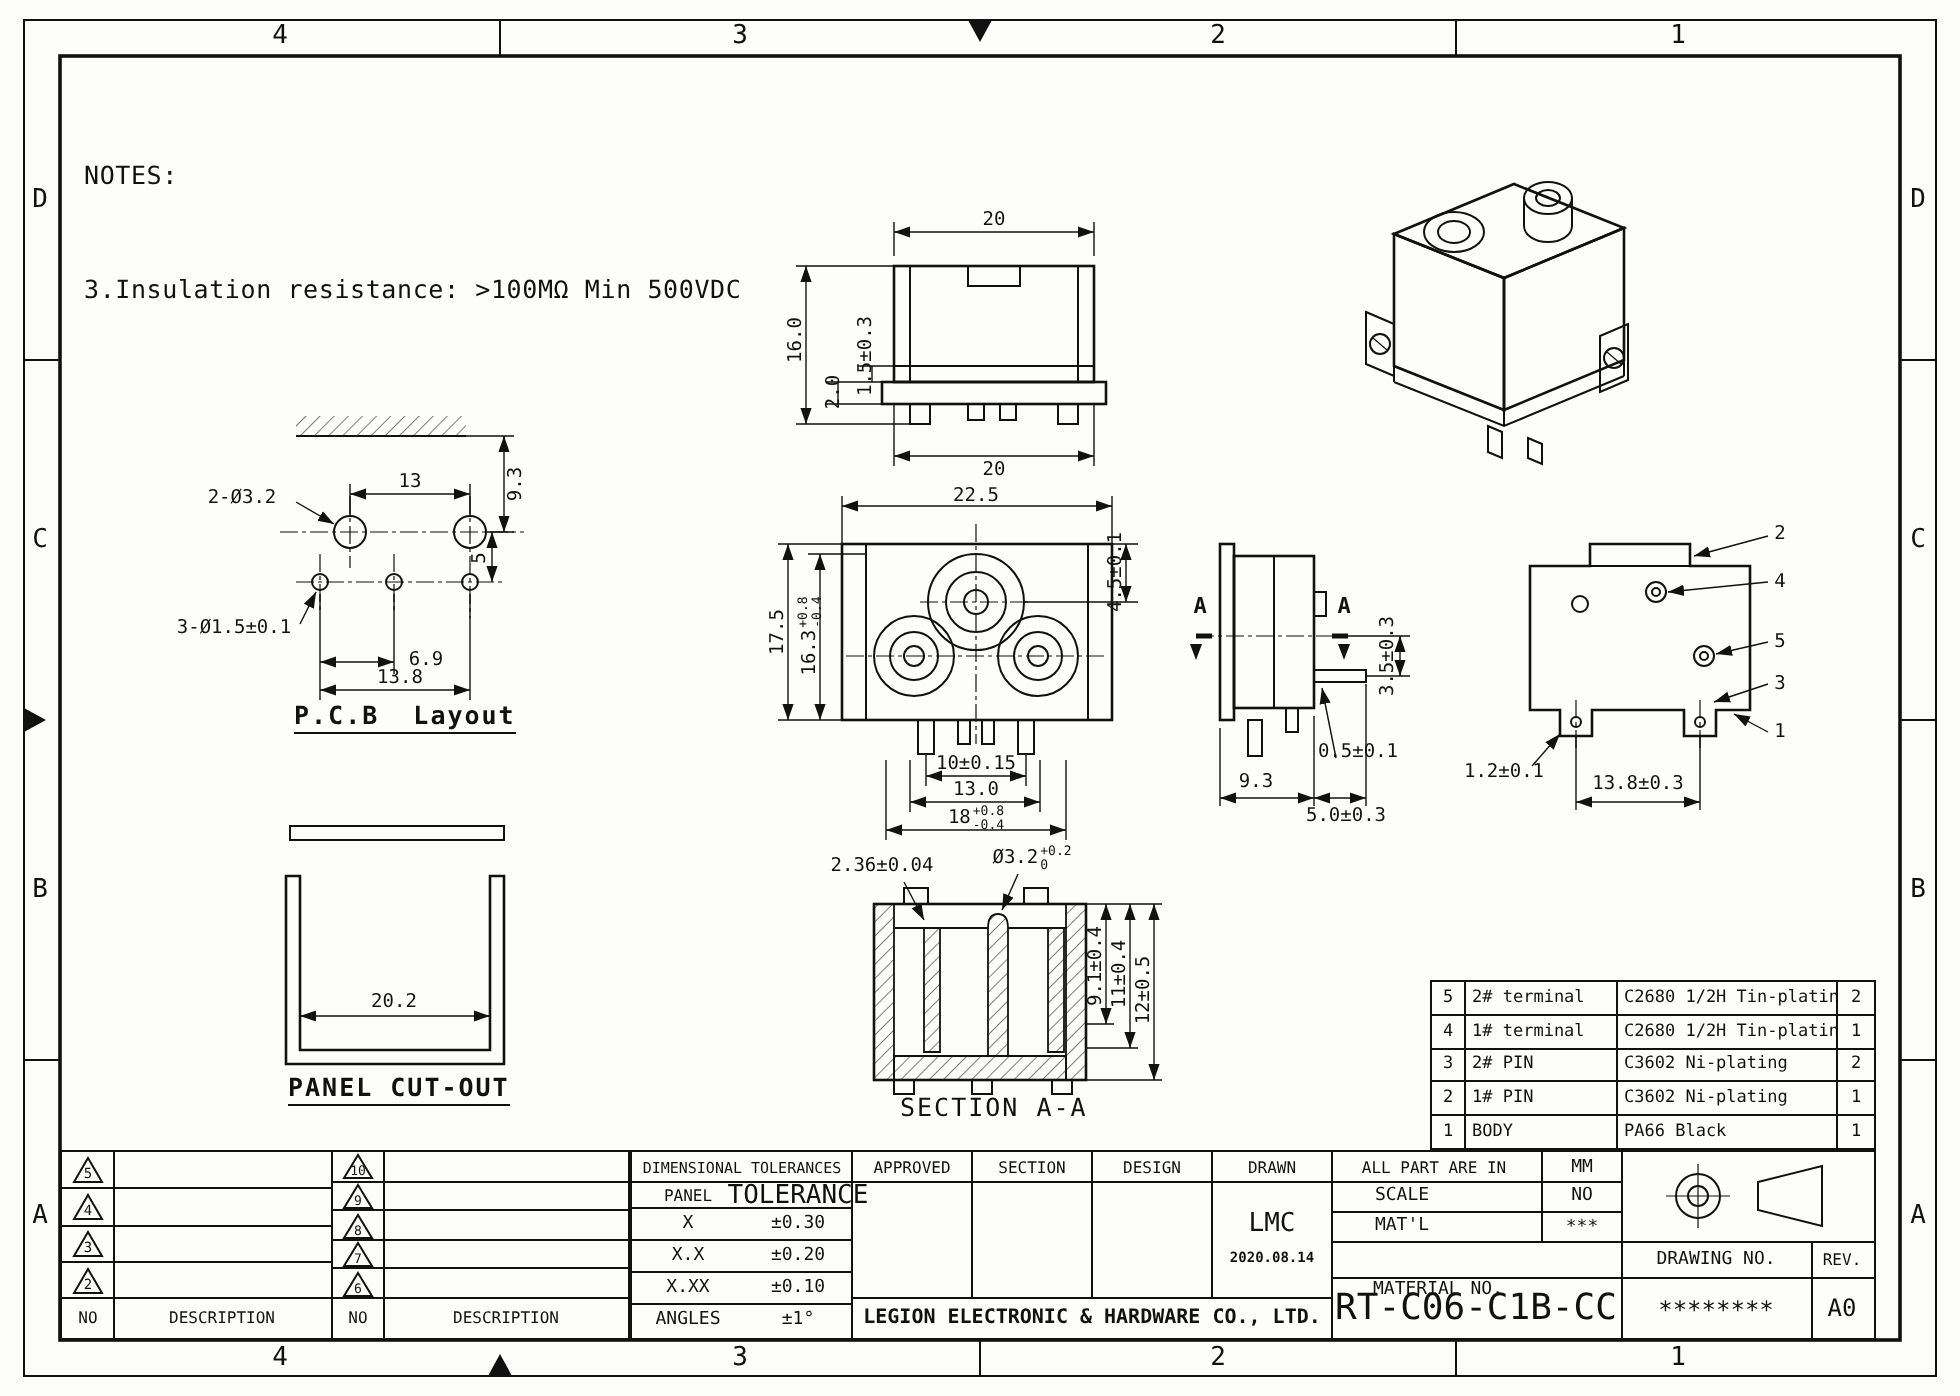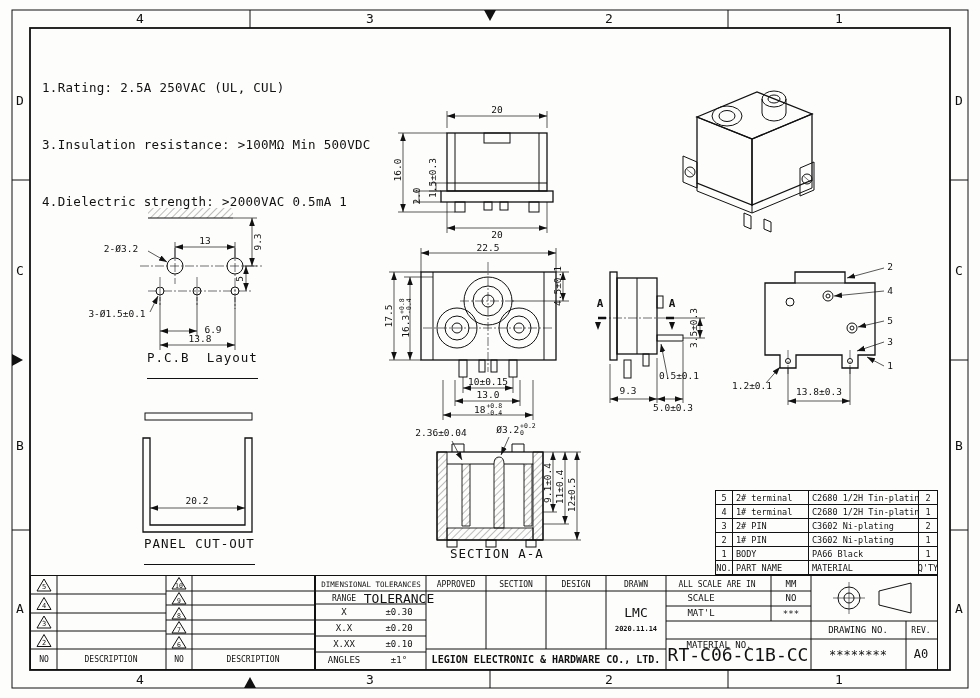--- a/index.html
+++ b/index.html
@@ -16,21 +16,21 @@
   .flag{stroke:#111;stroke-width:2.6;fill:none;}
   .dim{position:absolute;transform:translate(-50%,-50%);font-size:9.5px;line-height:1;
        white-space:nowrap;color:#111;}
   .rot{transform:translate(-50%,-50%) rotate(-90deg);}
   .stack{display:flex;align-items:center;gap:1px;}
   .stk{display:inline-flex;flex-direction:column;}
   .stk i{font-style:normal;font-size:6.5px;line-height:6.5px;}
   .big{font-size:11px;font-weight:bold;}
   .zl{position:absolute;transform:translate(-50%,-50%);font-size:13px;color:#111;}
   .vlabel{position:absolute;font-size:12.5px;letter-spacing:1px;color:#111;white-space:pre;}
-  .ul{border-bottom:1.2px solid #111;padding-bottom:13px;}
+  .ul{border-bottom:1.2px solid #111;padding-bottom:1px;font-weight:bold;}
   .notes{position:absolute;left:42px;top:40px;font-size:12.5px;letter-spacing:0.3px;
          line-height:19px;white-space:pre;}
   .celltxt{position:absolute;transform:translate(-50%,-50%);white-space:nowrap;}
   .ptable{position:absolute;left:715px;top:490px;width:223px;height:85px;
           border:1px solid #111;display:flex;flex-direction:column;font-size:8.5px;
           background:#fdfdfc;box-sizing:border-box;}
   .prow{flex:1;display:flex;border-bottom:1px solid #111;}
   .prow:last-child{border-bottom:none;}
   .pc{border-right:1px solid #111;display:flex;align-items:center;justify-content:center;
       overflow:hidden;white-space:nowrap;}
@@ -227,23 +227,22 @@
   <div class="zl" style="left:20px;top:100px">D</div>
   <div class="zl" style="left:20px;top:270px">C</div>
   <div class="zl" style="left:20px;top:445px">B</div>
   <div class="zl" style="left:20px;top:608px">A</div>
   <div class="zl" style="left:959px;top:100px">D</div>
   <div class="zl" style="left:959px;top:270px">C</div>
   <div class="zl" style="left:959px;top:445px">B</div>
   <div class="zl" style="left:959px;top:608px">A</div>
 
   <div class="notes">
-    <div>1.Rating: 2.5A 250VAC (UL, CUL)</div>
+    <div>NOTES:</div>
     <div>3.Insulation resistance: &gt;100MΩ Min 500VDC</div>
-    <div>4.Dielectric strength: &gt;2000VAC 0.5mA 1</div>
   </div>
 
   <div class="dim" style="left:121px;top:249px">2-Ø3.2</div>
   <div class="dim" style="left:205px;top:241px">13</div>
   <div class="dim rot" style="left:258px;top:242px">9.3</div>
   <div class="dim rot" style="left:240px;top:279px">5</div>
   <div class="dim" style="left:117px;top:314px">3-Ø1.5±0.1</div>
   <div class="dim" style="left:213px;top:330px">6.9</div>
   <div class="dim" style="left:200px;top:339px">13.8</div>
   <div class="vlabel ul" style="left:147px;top:350px">P.C.B  Layout</div>
@@ -329,59 +328,53 @@
       <div class="pc part">1# PIN</div>
       <div class="pc mat">C3602 Ni-plating</div>
       <div class="pc qty">1</div>
     </div>
     <div class="prow">
       <div class="pc no">1</div>
       <div class="pc part">BODY</div>
       <div class="pc mat">PA66 Black</div>
       <div class="pc qty">1</div>
     </div>
-    <div class="prow">
-      <div class="pc no">NO.</div>
-      <div class="pc part">PART NAME</div>
-      <div class="pc mat">MATERIAL</div>
-      <div class="pc qty">Q'TY</div>
-    </div>
   </div>
 
   <div class="tblock">
     <svg width="621" height="93" viewBox="0 0 621 93">
       <path class="s1" d="M110,0 V93 M350,0 V93 M495,0 V93 M170,0 V73 M230,0 V73 M290,0 V73 M455,0 V45 M590,45 V93"></path>
       <path class="s1" d="M0,15 H110 M0,28 H110 M0,44 H110 M0,60 H110 M0,76 H110 M110,15 H350 M110,73 H350 M350,15 H495 M350,30 H495 M350,45 H621 M350,63 H621"></path>
 
       <g>
         <circle cx="533" cy="22" r="11" class="s1"></circle>
         <circle cx="533" cy="22" r="5" class="s1"></circle>
         <path class="thin" d="M517,22 H549 M533,6 V38"></path>
         <path class="s1" d="M563,15 L595,7 V37 L563,29 Z"></path>
       </g>
     </svg>
     <div class="celltxt" style="left:55px;top:8px;font-size:7.5px">DIMENSIONAL TOLERANCES</div>
-    <div class="celltxt" style="left:28px;top:22px;font-size:8px">RANGE</div>
+    <div class="celltxt" style="left:28px;top:22px;font-size:8px">PANEL</div>
     <div class="celltxt" style="left:83px;top:22px;font-size:13px">TOLERANCE</div>
     <div class="celltxt" style="left:28px;top:36px;font-size:9px">X</div>
     <div class="celltxt" style="left:83px;top:36px;font-size:9px">±0.30</div>
     <div class="celltxt" style="left:28px;top:52px;font-size:9px">X.X</div>
     <div class="celltxt" style="left:83px;top:52px;font-size:9px">±0.20</div>
     <div class="celltxt" style="left:28px;top:68px;font-size:9px">X.XX</div>
     <div class="celltxt" style="left:83px;top:68px;font-size:9px">±0.10</div>
     <div class="celltxt" style="left:28px;top:84px;font-size:9px">ANGLES</div>
     <div class="celltxt" style="left:83px;top:84px;font-size:9px">±1°</div>
     <div class="celltxt" style="left:140px;top:8px;font-size:8px">APPROVED</div>
     <div class="celltxt" style="left:200px;top:8px;font-size:8px">SECTION</div>
     <div class="celltxt" style="left:260px;top:8px;font-size:8px">DESIGN</div>
     <div class="celltxt" style="left:320px;top:8px;font-size:8px">DRAWN</div>
     <div class="celltxt" style="left:320px;top:36px;font-size:13px">LMC</div>
-    <div class="celltxt" style="left:320px;top:53px;font-size:7px;font-weight:bold">2020.11.14</div>
+    <div class="celltxt" style="left:320px;top:53px;font-size:7px;font-weight:bold">2020.08.14</div>
     <div class="celltxt" style="left:230px;top:83px;font-size:10px;font-weight:bold">LEGION ELECTRONIC &amp; HARDWARE CO., LTD.</div>
-    <div class="celltxt" style="left:401px;top:8px;font-size:8px">ALL SCALE ARE IN</div>
+    <div class="celltxt" style="left:401px;top:8px;font-size:8px">ALL PART ARE IN</div>
     <div class="celltxt" style="left:475px;top:8px;font-size:9px">MM</div>
     <div class="celltxt" style="left:385px;top:22px;font-size:9px">SCALE</div>
     <div class="celltxt" style="left:475px;top:22px;font-size:9px">NO</div>
     <div class="celltxt" style="left:385px;top:37px;font-size:9px">MAT'L</div>
     <div class="celltxt" style="left:475px;top:38px;font-size:9px">***</div>
     <div class="celltxt" style="left:403px;top:69px;font-size:9px">MATERIAL NO.</div>
     <div class="celltxt" style="left:422px;top:78px;font-size:18px">RT-C06-C1B-CC</div>
     <div class="celltxt" style="left:542px;top:54px;font-size:9px">DRAWING NO.</div>
     <div class="celltxt" style="left:605px;top:54px;font-size:8px">REV.</div>
     <div class="celltxt" style="left:542px;top:79px;font-size:12px">********</div>

